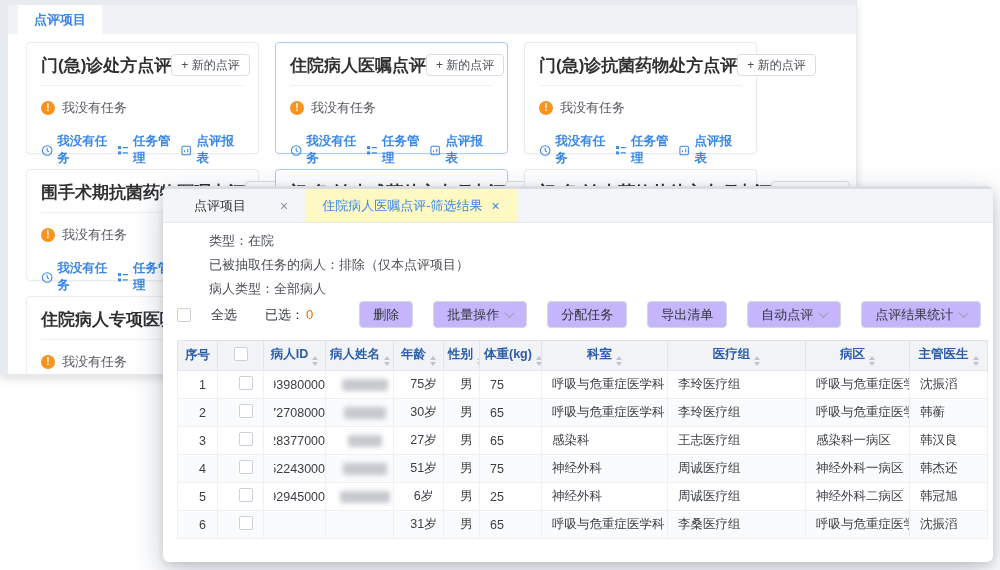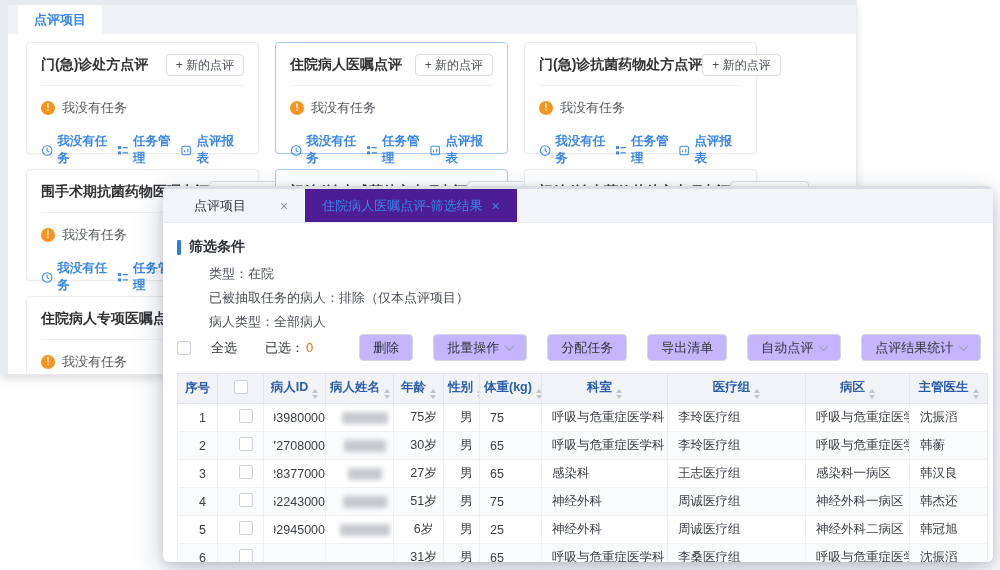--- a/index.html
+++ b/index.html
@@ -12,41 +12,41 @@
   .bw-window{position:absolute;left:8px;top:5px;right:1px;bottom:1px;display:flex;flex-direction:column;}
   .bw-tabbar{height:29px;background:#f0f2f6;border-radius:3px 3px 0 0;display:flex;align-items:stretch;padding-left:10px;}
   .bw-tab{background:#ffffff;color:#3a87e8;font-size:13px;font-weight:bold;padding:0 16px;
           display:flex;align-items:center;border-radius:3px 3px 0 0;}
   .bw-content{flex:1;background:#ffffff;padding:8px 14px 0 18px;display:grid;
               grid-template-columns:repeat(3,233px);gap:15px 16px;overflow:hidden;align-content:start;}
   .card{box-sizing:border-box;height:112px;border:1px solid #ececec;border-radius:4px;background:#fff;
         padding:11px 14px 0 14px;box-shadow:0 1px 3px rgba(0,0,0,.04);}
   .card.hl{border-color:#a9ccf4;}
   .card-head{display:flex;justify-content:space-between;align-items:center;height:22px;}
-  .card-title{font-size:14px;font-weight:bold;color:#303133;white-space:nowrap;}
+  .card-title{font-size:17px;font-weight:bold;color:#303133;white-space:nowrap;}
   .new-btn{font-size:12px;color:#4a4f57;background:#fff;border:1px solid #dadde2;border-radius:4px;
            padding:4px 9px;line-height:1;white-space:nowrap;cursor:pointer;}
   .card-divider{border-bottom:1px solid #f0f0f0;margin-top:9px;}
   .card-status{margin-top:13px;display:flex;align-items:center;gap:7px;font-size:13px;color:#55585e;}
   .warn-icon{width:14px;height:14px;border-radius:50%;background:#f8941d;color:#fff;font-size:10px;
              font-weight:bold;display:inline-flex;align-items:center;justify-content:center;line-height:1;flex:none;}
   .card-links{margin-top:16px;display:flex;justify-content:space-between;align-items:center;}
   .card-link{display:inline-flex;align-items:center;gap:4px;color:#3a87e8;font-size:12.5px;font-weight:bold;cursor:pointer;}
   .card-link svg{width:13px;height:13px;}
 
   
   .fw{position:absolute;left:163px;top:186px;width:830px;height:376px;background:#fff;border-radius:6px;
       box-shadow:0 10px 30px rgba(20,40,80,.25),0 2px 8px rgba(0,0,0,.10);z-index:10;overflow:hidden;
       display:flex;flex-direction:column;}
   .fw-topedge{height:3px;background:#d9dee5;flex:none;}
   .fw-tabbar{height:33px;background:#f3f5f8;border-bottom:1px solid #e6e9ee;display:flex;align-items:stretch;
              padding-left:14px;flex:none;}
   .fw-tab{display:flex;align-items:center;gap:9px;padding:0 17px;font-size:13px;color:#33373d;cursor:pointer;white-space:nowrap;}
   .fw-tab .tab-close{color:#8a8f98;font-size:14px;line-height:1;cursor:pointer;}
-  .fw-tab.active{background:#4c1d95;color:#3a87e8;}
+  .fw-tab.active{background:#fef9c3;color:#3a87e8;}
   .fw-tab.active .tab-close{color:#3a87e8;}
   .fw-content{flex:1;padding:0 6px 0 14px;overflow:hidden;}
 
   .filter-title{margin-top:15px;display:flex;align-items:center;font-size:14px;font-weight:bold;color:#2b2f36;}
   .bluebar{width:4px;height:15px;background:#2f7ce8;border-radius:1px;margin-right:8px;}
   .filter-lines{margin-top:6px;margin-left:32px;}
   .filter-line{font-size:13px;color:#4a4e55;line-height:24px;}
   .filter-line .fvalue{color:#4a4e55;}
 
   .toolbar{display:flex;align-items:center;gap:20px;font-size:13px;color:#33373d;}
@@ -331,24 +331,20 @@
     <span class="tab-close">×</span>
   </div>
 
   <div class="fw-tab active">
     <span class="tab-label">住院病人医嘱点评-筛选结果</span>
     <span class="tab-close">×</span>
   </div>
 </div>
     <div class="fw-content">
 
-      <div class="filter-title">
-        <span class="bluebar"></span>
-        <span>筛选条件</span>
-      </div>
       <div class="filter-lines" id="filterLines">
           <div class="filter-line"><span class="flabel">类型：</span><span class="fvalue">在院</span></div>
           <div class="filter-line"><span class="flabel">已被抽取任务的病人：</span><span class="fvalue">排除（仅本点评项目）</span></div>
           <div class="filter-line"><span class="flabel">病人类型：</span><span class="fvalue">全部病人</span></div>
         </div>
 
       <div class="toolbar" id="toolbar">
         <span class="checkbox"></span>
         <span>全选</span>
         <span class="sel-wrap">

